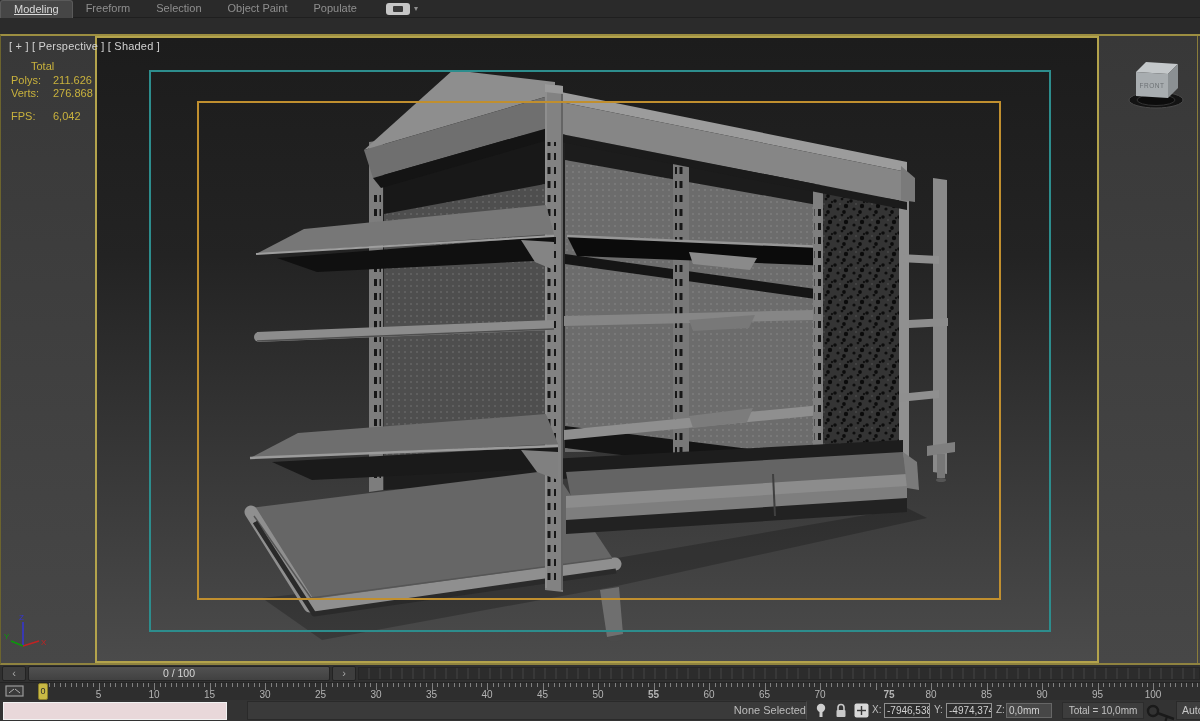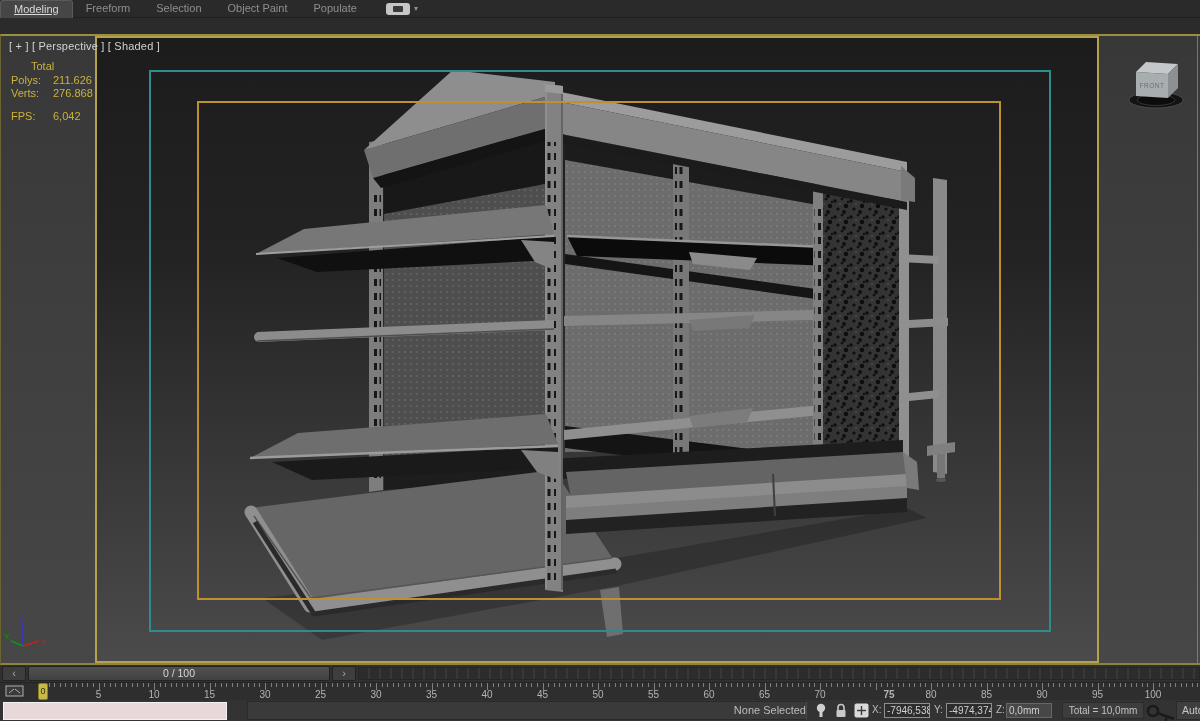--- a/index.html
+++ b/index.html
@@ -495,21 +495,21 @@
         <div class="num" style="left: 98.5px;">5</div>
         <div class="num" style="left: 154px;">10</div>
         <div class="num" style="left: 209.5px;">15</div>
         <div class="num" style="left: 265px;">30</div>
         <div class="num" style="left: 320.5px;">25</div>
         <div class="num" style="left: 376px;">30</div>
         <div class="num" style="left: 431.5px;">35</div>
         <div class="num" style="left: 487px;">40</div>
         <div class="num" style="left: 542.5px;">45</div>
         <div class="num" style="left: 598px;">50</div>
-        <div class="num" style="left: 653.5px;">55</div>
+        <div class="num" style="left: 653.5px; font-weight: bold;">55</div>
         <div class="num" style="left: 709px;">60</div>
         <div class="num" style="left: 764.5px;">65</div>
         <div class="num" style="left: 820px;">70</div>
         <div class="num" style="left: 889px; font-weight: bold;">75</div>
         <div class="num" style="left: 931px;">80</div>
         <div class="num" style="left: 986.5px;">85</div>
         <div class="num" style="left: 1042px;">90</div>
         <div class="num" style="left: 1097.5px;">95</div>
         <div class="num" style="left: 1153px;">100</div>
       </div>

